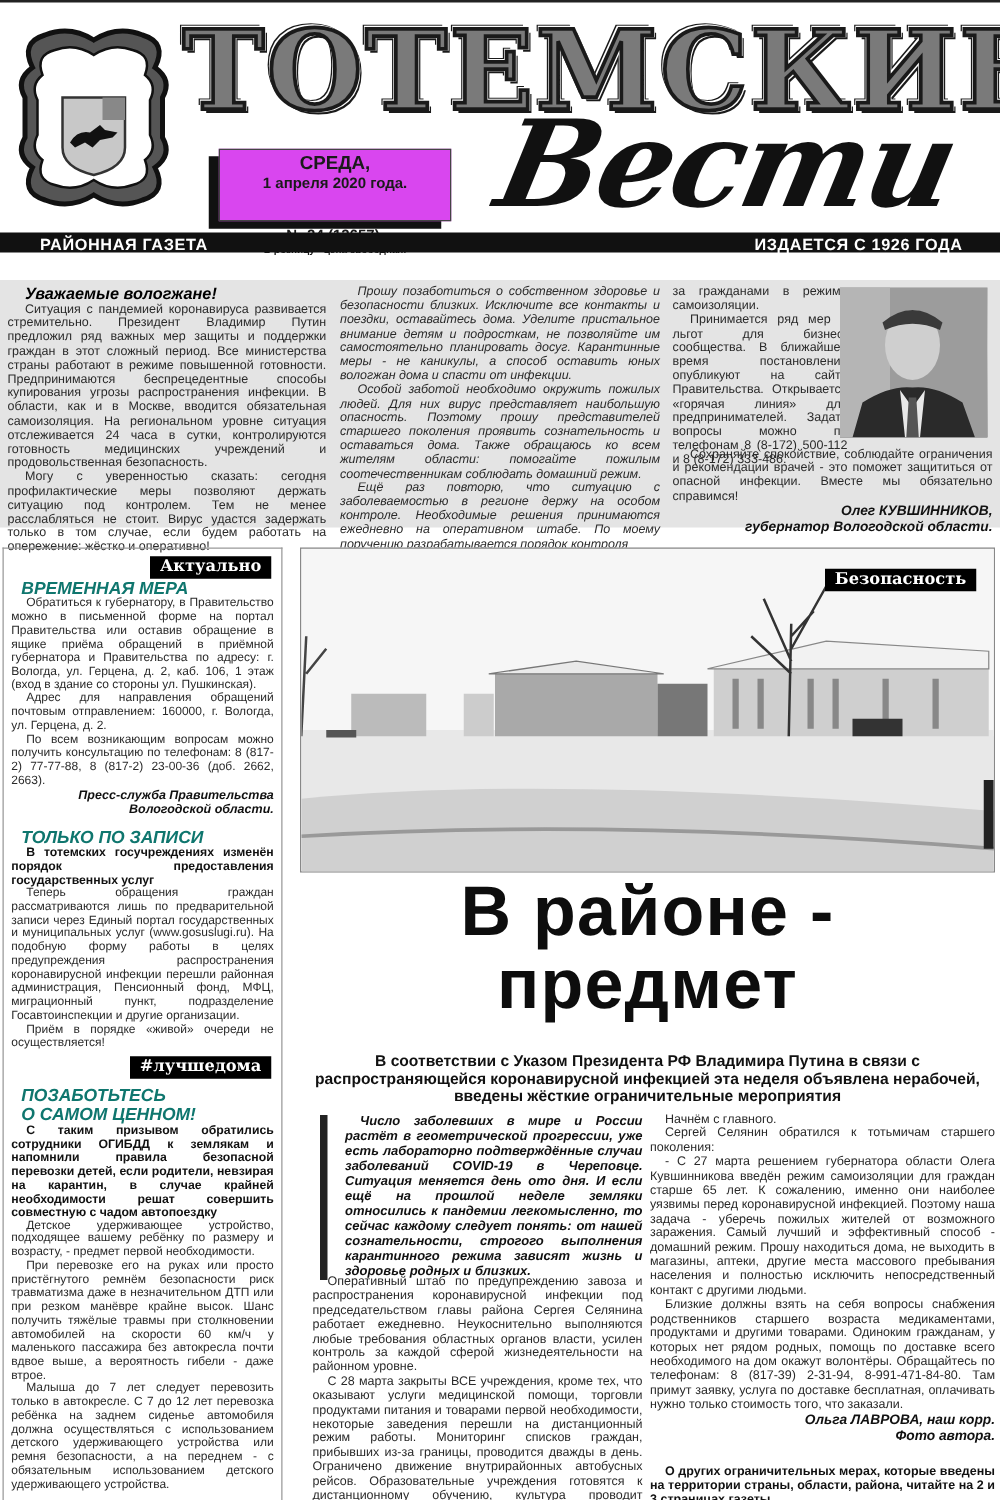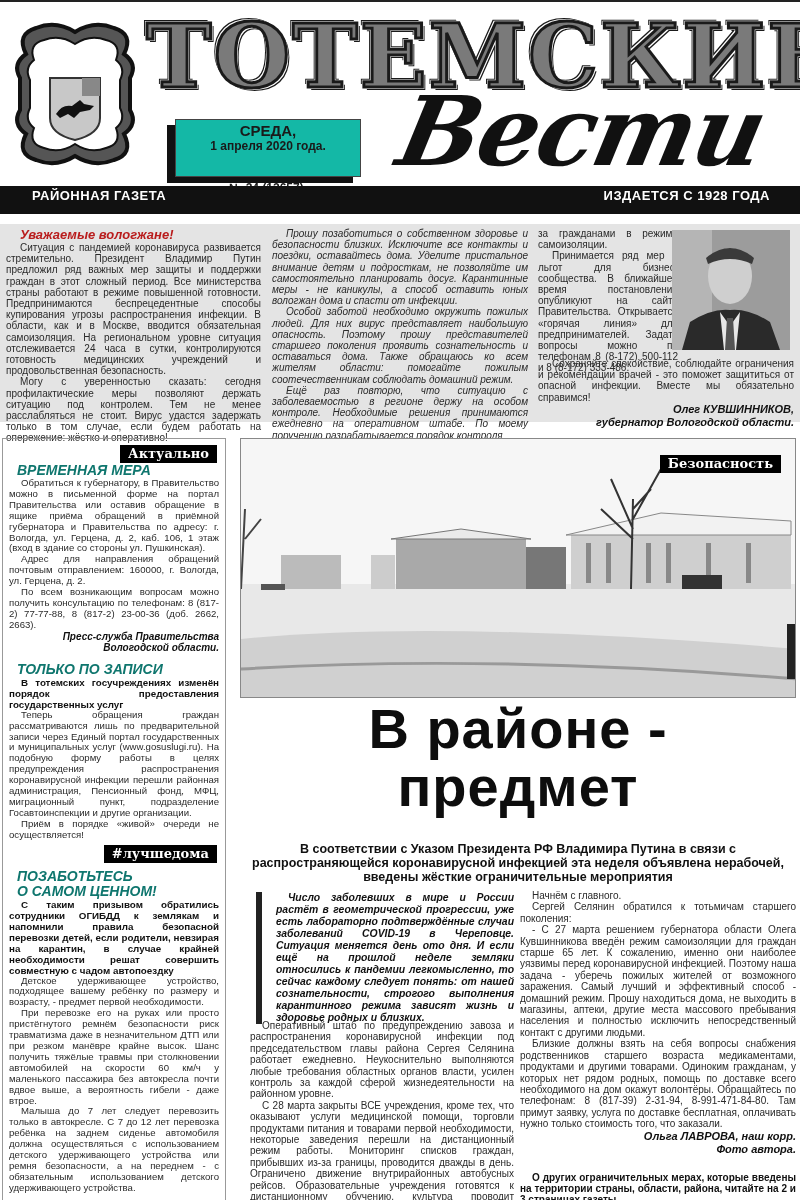--- a/index.html
+++ b/index.html
@@ -18,48 +18,48 @@
     text-shadow: 0 0 0 #fff, 2px 2px 0 #fff, -2px -2px 0 #fff, 3px 3px 0 #1a1a1a, -3px -3px 0 #1a1a1a;
   }
   .title-script {
     position: absolute; left: 400px; top: 82px; width: 380px; height: 100px;
     font-family: "DejaVu Serif", serif; font-style: italic; font-weight: bold;
     font-size: 96px; line-height: 96px; color: #111; letter-spacing: -2px;
     transform: skewX(-12deg);
   }
   .issue-box {
     position: absolute; left: 175px; top: 117px; width: 186px; height: 58px;
-    border: 1px solid #444; background: #14b8a6; text-align: center;
+    border: 1px solid #444; background: #d946ef; text-align: center;
     box-shadow: -8px 6px 0 #111;
     padding-top: 3px;
   }
   .issue-box .day { font-weight: bold; font-size: 15px; line-height: 16px; }
   .issue-box .date { font-weight: bold; font-size: 12px; line-height: 14px; }
   .issue-box .num { font-weight: bold; font-size: 12px; line-height: 14px; margin-top: 28px; }
   .issue-box .price { font-weight: bold; font-size: 8px; line-height: 10px; }
 
   .strip {
-    position: absolute; left: 0; top: 186px; width: 800px; height: 28px; background: #111;
+    position: absolute; left: 0; top: 186px; width: 800px; height: 16px; background: #111;
     color: #fff; font-weight: bold; font-size: 13px; line-height: 20px; letter-spacing: 0.5px;
   }
   .strip .left { position: absolute; left: 32px; }
   .strip .right { position: absolute; right: 30px; }
 
   
   .address {
     position: absolute; left: 0; top: 224px; width: 800px; height: 198px; background: #e4e4e4;
     font-size: 10px; line-height: 11.2px; color: #2a2a2a;
   }
   .address .col { position: absolute; top: 4px; }
   .address .c1 { left: 6px; width: 255px; }
   .address .c2 { left: 272px; width: 256px; font-style: italic; }
   .address .c3 { left: 538px; width: 140px; }
   .address .c3wide { position: absolute; left: 538px; top: 134px; width: 256px; }
   .address p { text-align: justify; text-indent: 14px; }
-  .address h2 { font-size: 13px; font-style: italic; font-weight: bold; line-height: 14px; margin-left: 14px; color: #b91c1c; }
+  .address h2 { font-size: 13px; font-style: italic; font-weight: bold; line-height: 14px; margin-left: 14px; color: #000000; }
   .portrait {
     position: absolute; left: 672px; top: 6px; width: 118px; height: 120px;
     background: linear-gradient(180deg, #9a9a9a 0%, #bdbdbd 40%, #6f6f6f 100%);
     overflow: hidden;
   }
   .sign { text-align: right; font-weight: bold; font-style: italic; font-size: 11px; line-height: 13px; color: #111; }
 
   
   .sidebar {
     position: absolute; left: 2px; top: 438px; width: 224px; height: 762px;
@@ -117,21 +117,21 @@
   <div class="title-script">Вести</div>
   <div class="issue-box">
     <div class="day">СРЕДА,</div>
     <div class="date">1 апреля 2020 года.</div>
     <div class="num">№ 24 (12657).</div>
     <div class="price">В розницу - цена свободная.</div>
   </div>
 </header>
 <div class="strip">
   <span class="left">РАЙОННАЯ ГАЗЕТА</span>
-  <span class="right">ИЗДАЕТСЯ С 1928 ГОДА</span>
+  <span class="right">ИЗДАЕТСЯ С 1926 ГОДА</span>
 </div>
 
 <section class="address">
   <div class="col c1">
     <h2>Уважаемые вологжане!</h2>
     <p>Ситуация с пандемией коронавируса развивается стремительно. Президент Владимир Путин предложил ряд важных мер защиты и поддержки граждан в этот сложный период. Все министерства страны работают в режиме повышенной готовности. Предпринимаются беспрецедентные способы купирования угрозы распространения инфекции. В области, как и в Москве, вводится обязательная самоизоляция. На региональном уровне ситуация отслеживается 24 часа в сутки, контролируются готовность медицинских учреждений и продовольственная безопасность.</p>
     <p>Могу с уверенностью сказать: сегодня профилактические меры позволяют держать ситуацию под контролем. Тем не менее расслабляться не стоит. Вирус удастся задержать только в том случае, если будем работать на опережение: жёстко и оперативно!</p>
   </div>
   <div class="col c2">
     <p>Прошу позаботиться о собственном здоровье и безопасности близких. Исключите все контакты и поездки, оставайтесь дома. Уделите пристальное внимание детям и подросткам, не позволяйте им самостоятельно планировать досуг. Карантинные меры - не каникулы, а способ оставить юных вологжан дома и спасти от инфекции.</p>

